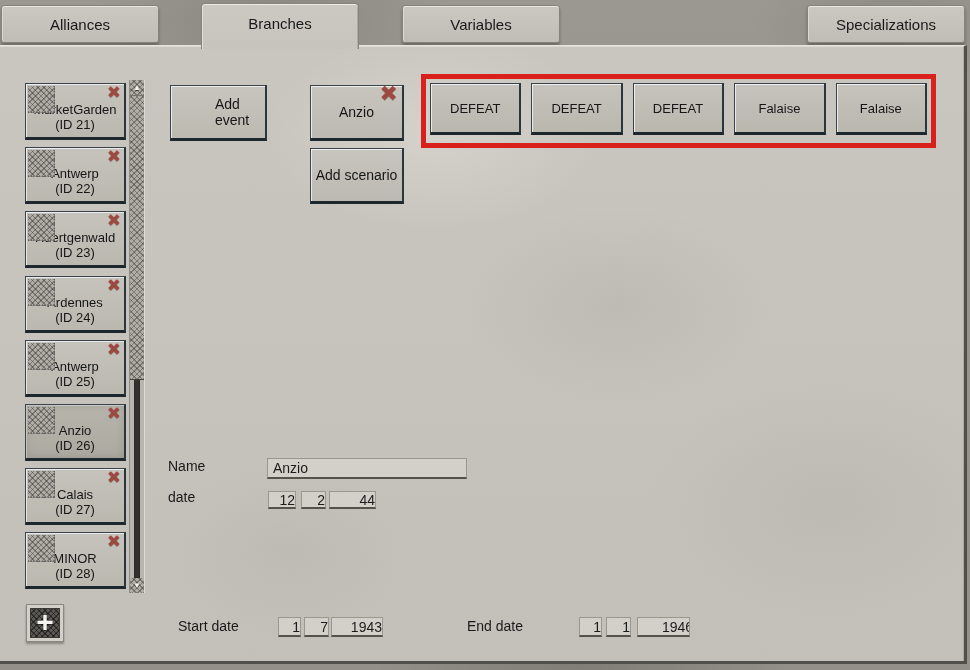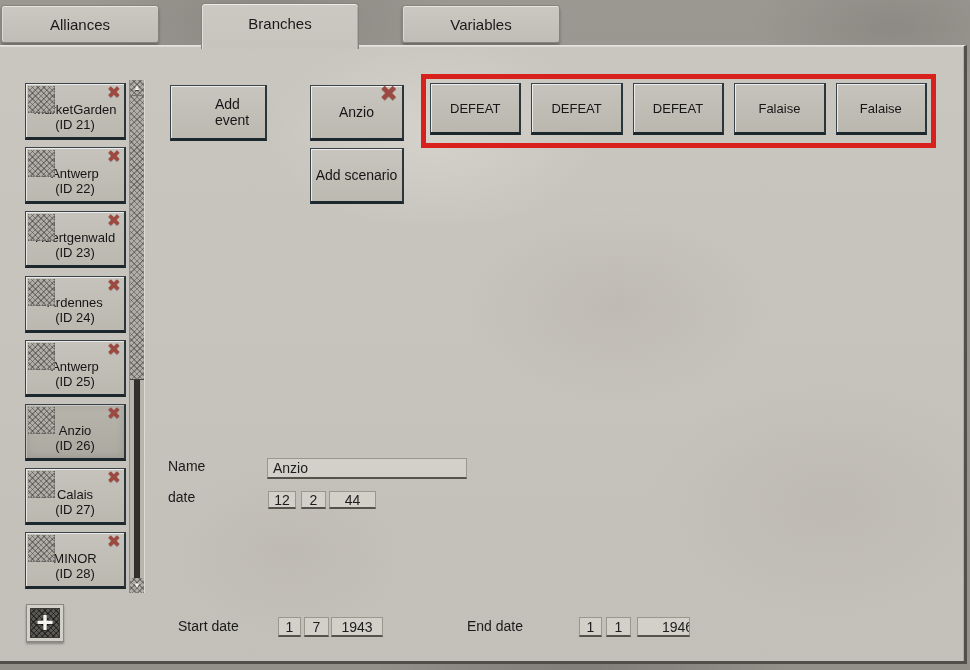--- a/index.html
+++ b/index.html
@@ -79,37 +79,40 @@
     border:5px solid #d8201d;display:flex;gap:10px;padding:4px;}
   .scen-btn{position:relative;flex:1;height:52px;display:flex;align-items:center;justify-content:center;
     font-size:13px;color:#161616;cursor:default;
     background:linear-gradient(180deg,#c6c3bc,#bab7af);
     border:1px solid #39434a;border-right:2px solid #2b353c;border-bottom:3px solid #1d272e;
     box-shadow:inset 1px 1px 0 rgba(255,255,255,.7);}
   
   .lbl{position:absolute;font-size:14px;color:#1a1a1a;}
   .field{position:absolute;background:#d3d0c9;border:1px solid #9a978f;border-bottom:2px solid #55524b;
     font-size:14px;color:#1c1c1c;padding:0;outline:none;}
-  .field.center{text-align:center;}
+  .field.center{text-align:right;}
   .field.name{padding-left:5px;text-align:left;}
 </style>
 </head>
 <body>
 
 <div class="window">
 
   <div class="tabbar">
     <div class="tab" style="left:1px;width:158px;">
         <span>Alliances</span>
       </div>
     <div class="tab active" style="left:201px;width:158px;text-align:center;">
         <span>Branches</span>
       </div>
     <div class="tab" style="left:402px;width:158px;">
         <span>Variables</span>
+      </div>
+    <div class="tab" style="left:807px;width:158px;">
+        <span>Specializations</span>
       </div>
   </div>
 
   <div class="panel">
 
     <div>
       <div class="branch-item" style="top:37px;">
         <span class="corner-tex tex"></span>
         <span class="xmark">✖</span>
         <span>MarketGarden</span>

